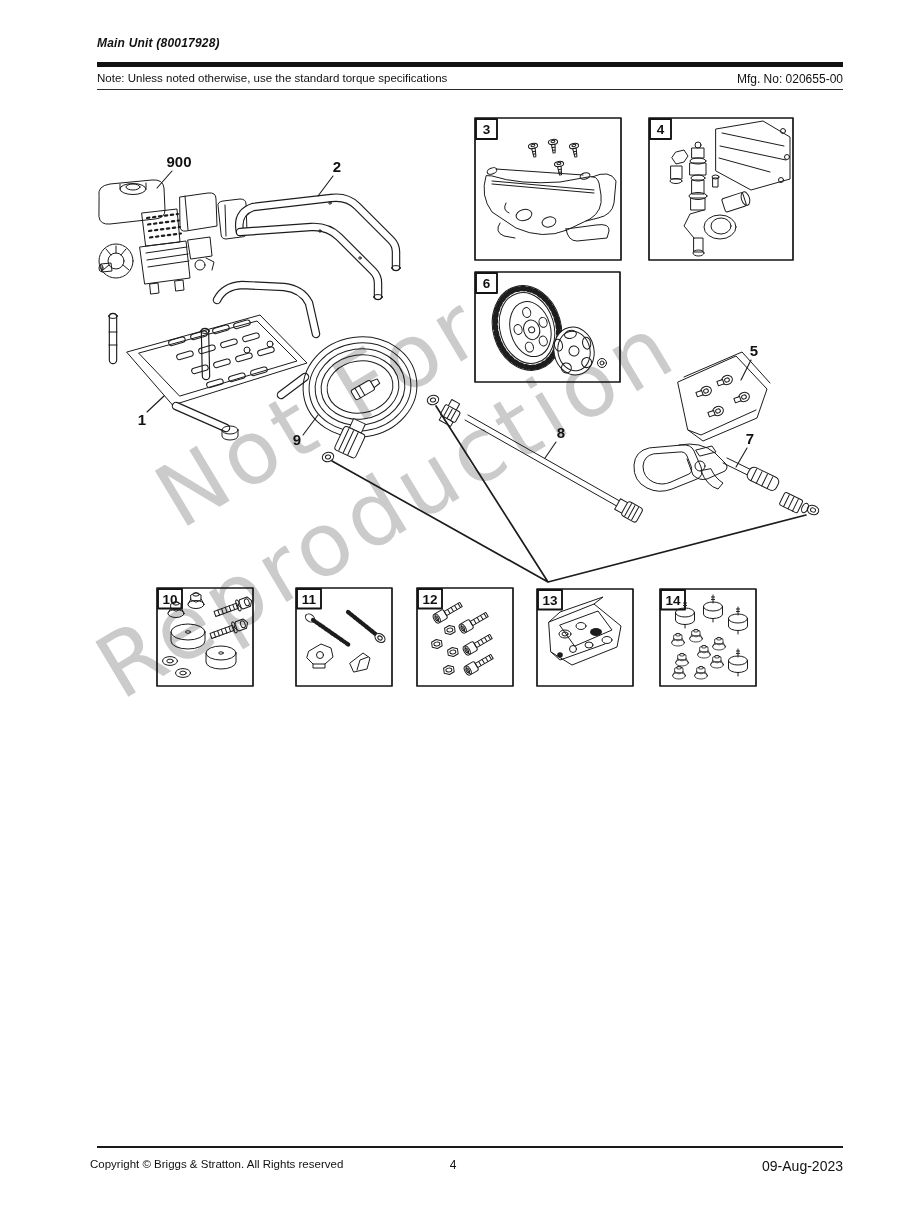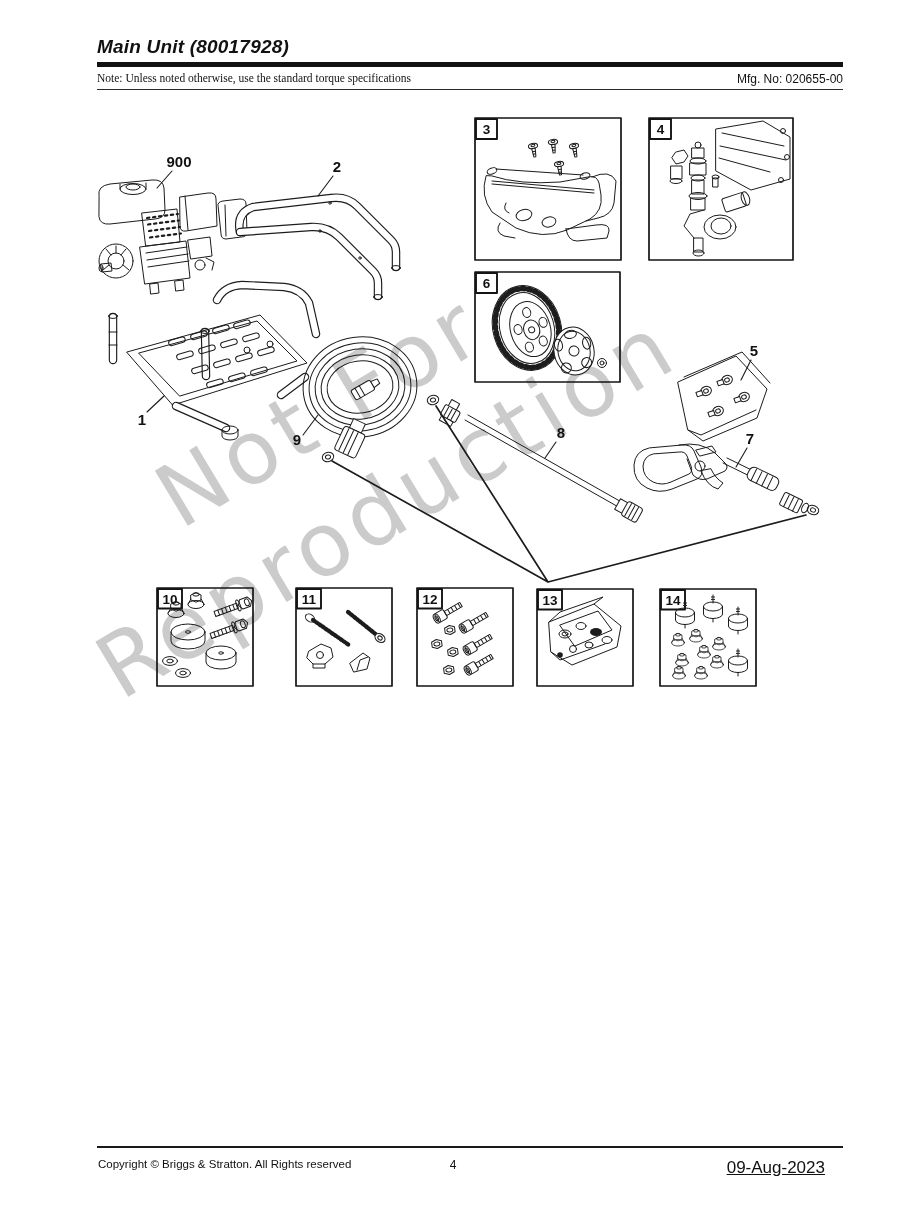--- a/index.html
+++ b/index.html
@@ -1,29 +1,29 @@
 <!DOCTYPE html>
 <html><head>
 <meta charset="utf-8">
 <style>
   html,body{margin:0;padding:0;background:#e8e8e8;}
   .page{position:relative;width:906px;height:1208px;background:#ffffff;margin:0 auto;
         font-family:"Liberation Sans",sans-serif;color:#111;overflow:hidden;}
   
-  .hdr-title{position:absolute;left:97px;top:36px;font-size:19px;font-weight:bold;
+  .hdr-title{position:absolute;left:97px;top:36px;font-size:12px;font-weight:bold;
              font-style:italic;letter-spacing:.2px;z-index:5;}
   .rule-thick{position:absolute;left:97px;top:62px;width:746px;height:4.5px;background:#121212;z-index:5;}
-  .hdr-note{position:absolute;left:97px;top:72px;font-size:11.5px;z-index:5;font-family:Liberation Serif, serif;}
+  .hdr-note{position:absolute;left:97px;top:72px;font-size:11.5px;z-index:5;}
   .hdr-mfg{position:absolute;right:63px;top:72px;font-size:12px;z-index:5;}
   .rule-thin-top{position:absolute;left:97px;top:89px;width:746px;height:1px;background:#2a2a2a;z-index:5;}
   
   .rule-thin-bot{position:absolute;left:97px;top:1146px;width:746px;height:1.5px;background:#1a1a1a;z-index:5;}
-  .ftr-copy{position:absolute;left:98px;top:1158px;font-size:11.5px;z-index:5;}
+  .ftr-copy{position:absolute;left:90px;top:1158px;font-size:11.5px;z-index:5;}
   .ftr-page{position:absolute;left:0;top:1158px;width:906px;text-align:center;font-size:12px;z-index:5;}
-  .ftr-date{position:absolute;right:81px;top:1158px;font-size:17px;z-index:5;text-decoration:underline;}
+  .ftr-date{position:absolute;right:63px;top:1158px;font-size:14px;z-index:5;}
   
   .watermark{position:absolute;left:30px;top:345px;width:640px;z-index:1;
              transform:rotate(-31deg);text-align:center;color:#cbcbcb;
              font-size:88px;letter-spacing:6px;line-height:1.32;white-space:nowrap;
              font-family:"DejaVu Sans","Liberation Sans",sans-serif;}
   
   svg.diagram{position:absolute;left:0;top:0;z-index:2;}
   .art{stroke:#1c1c1c;fill:none;stroke-width:1;stroke-linecap:round;stroke-linejoin:round;}
   .fw{fill:#fff;}
   .dk{fill:#1c1c1c;stroke:none;}

